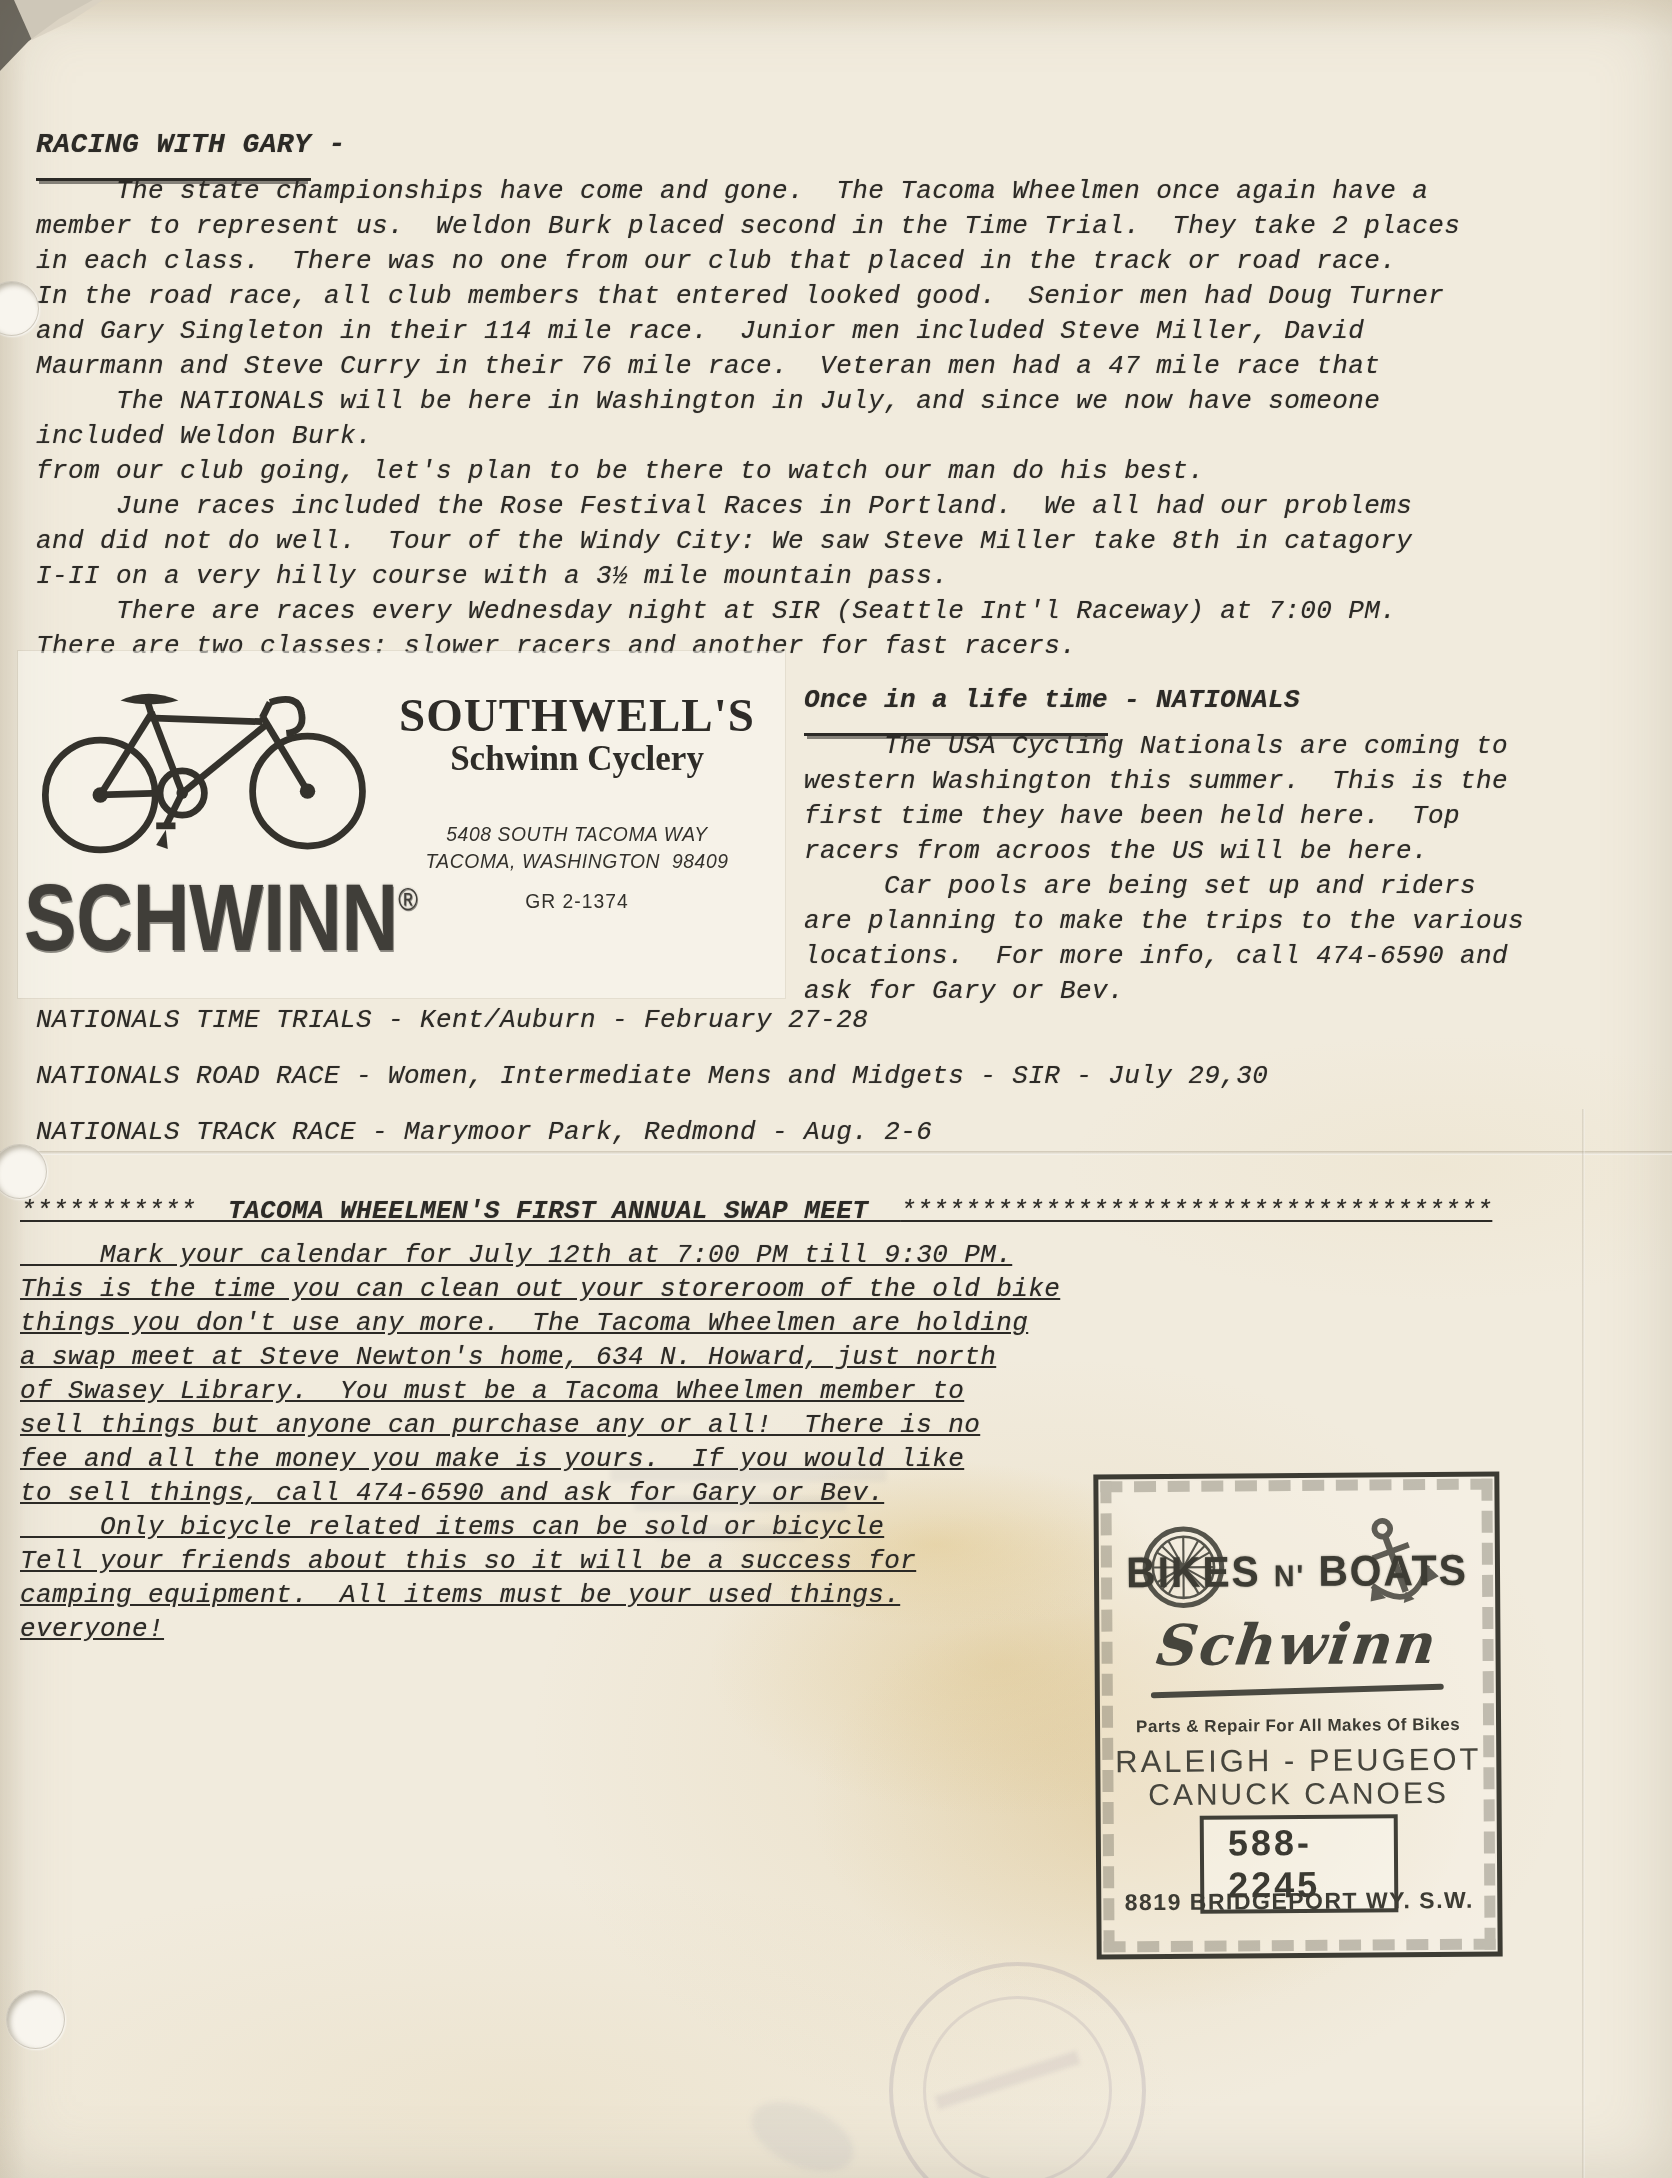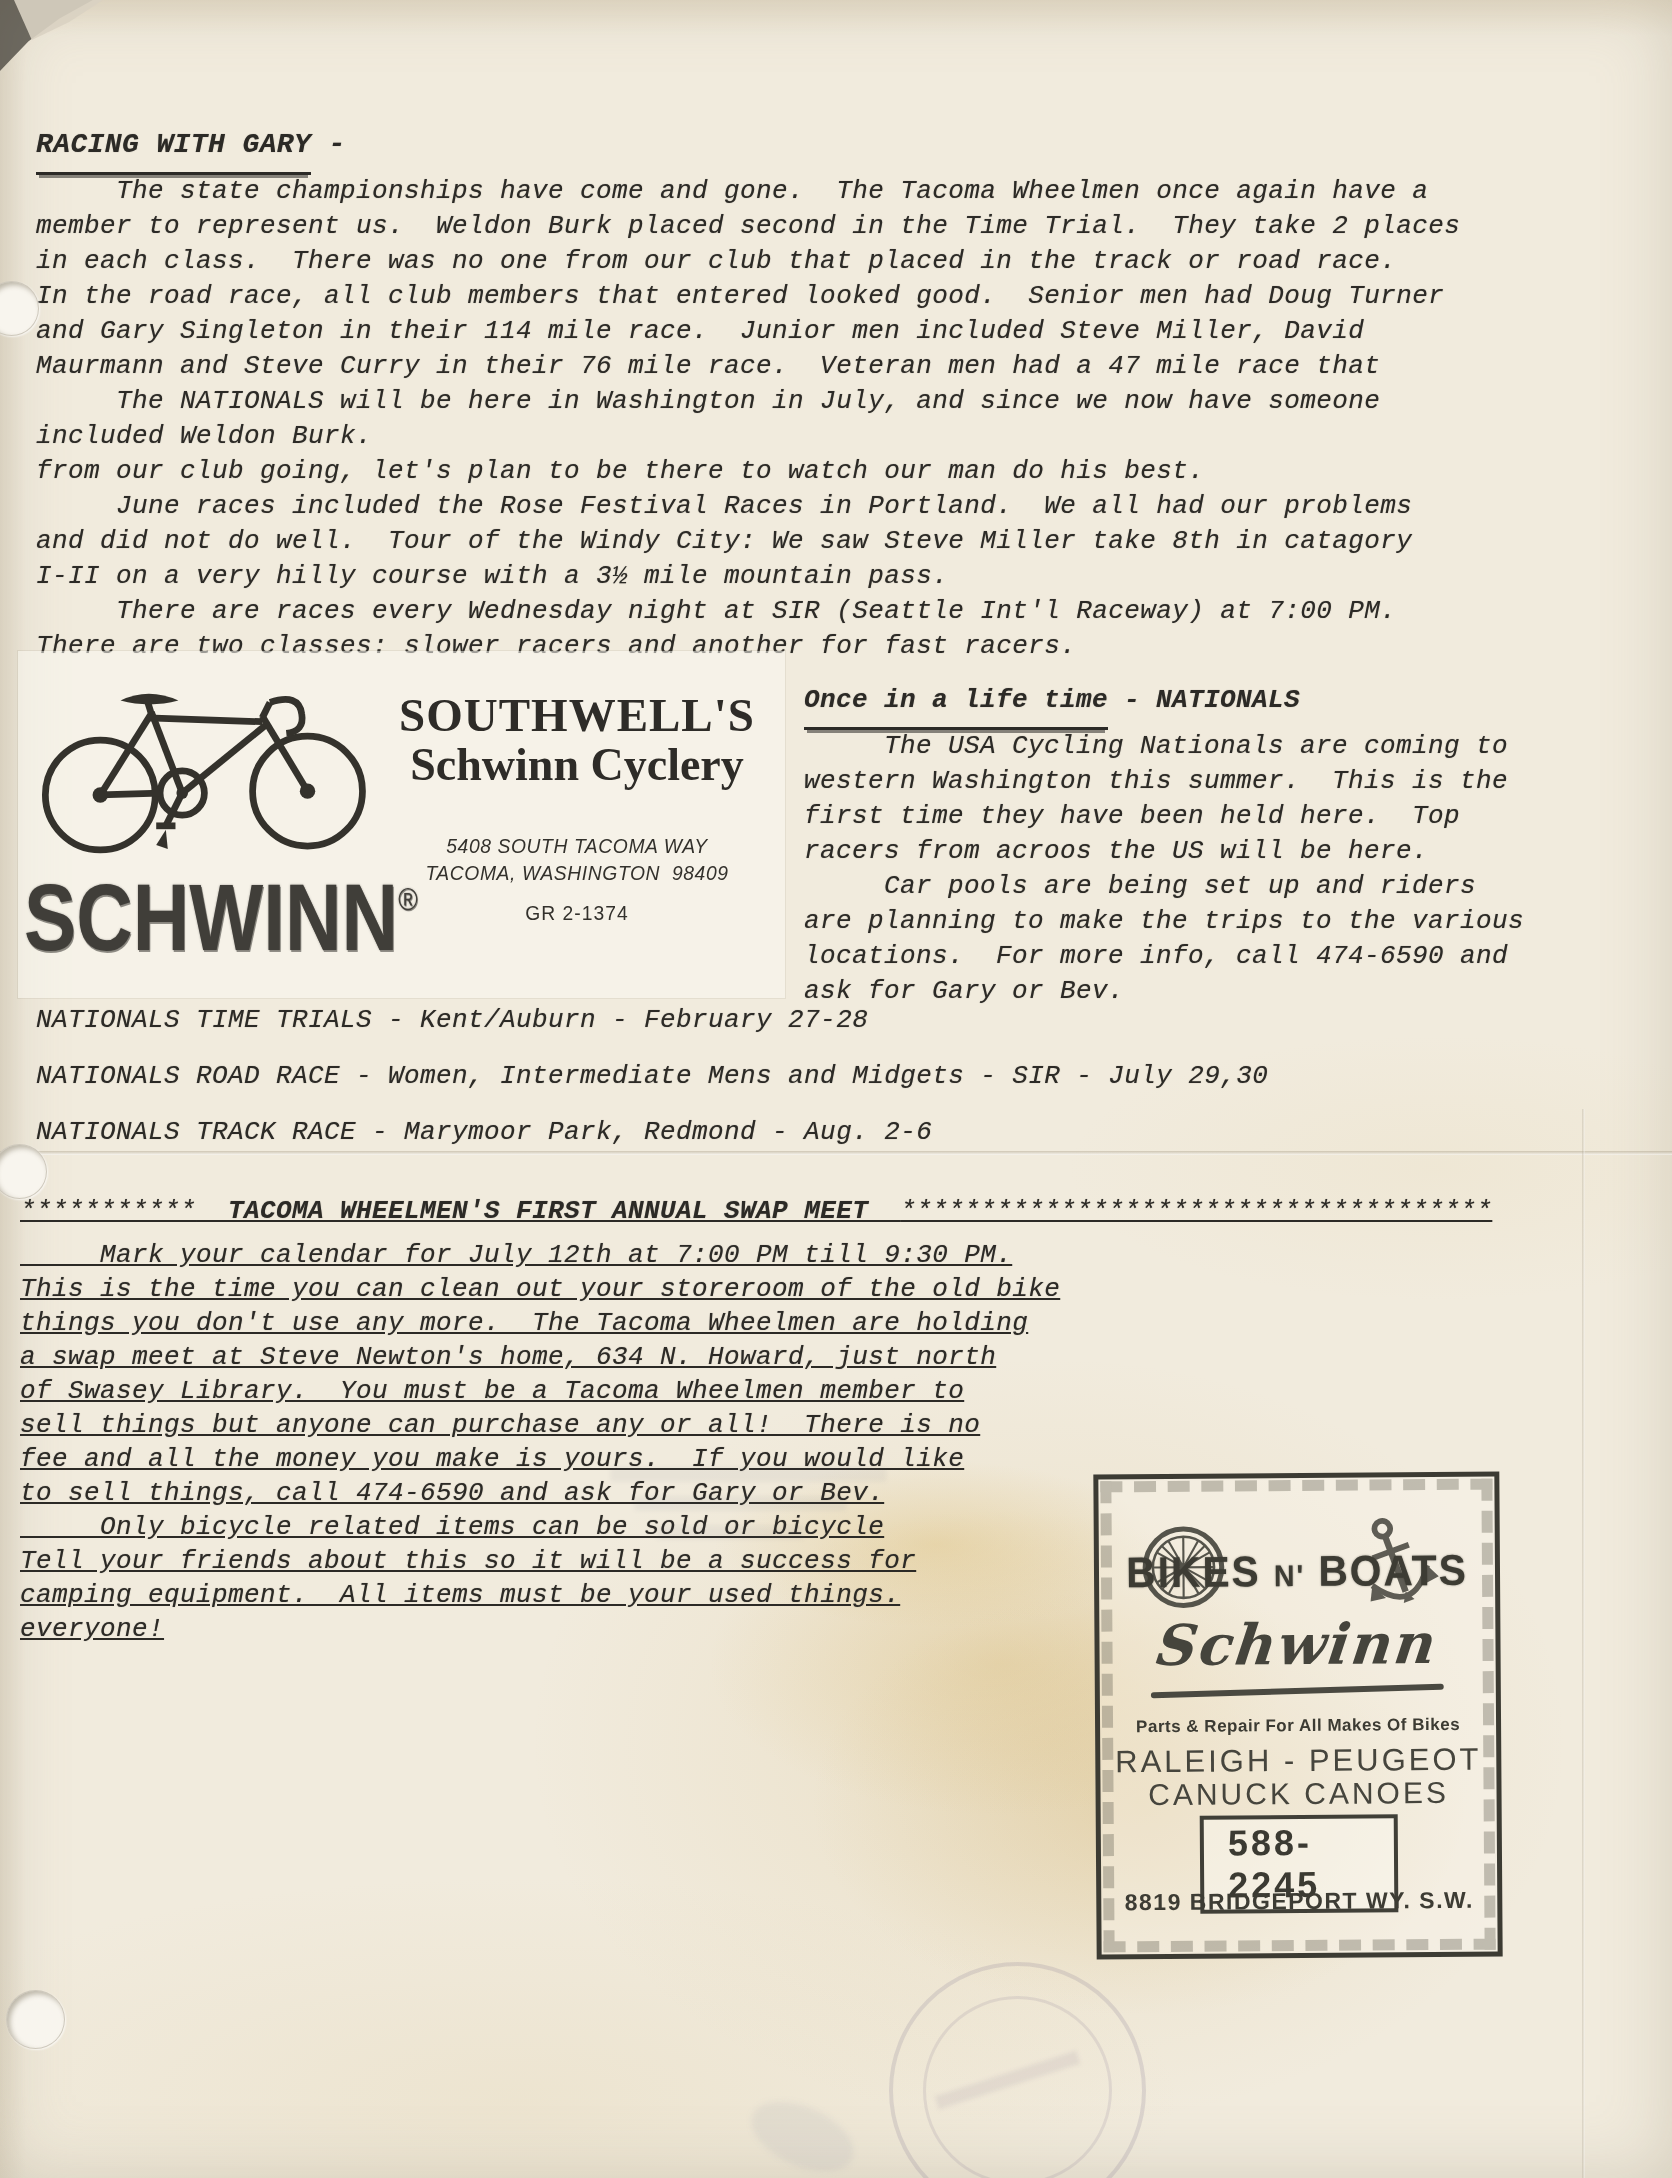--- a/index.html
+++ b/index.html
@@ -17,38 +17,38 @@
       linear-gradient(90deg, rgba(216,206,186,.45) 0px, rgba(216,206,186,0) 26px);
     box-shadow: inset 0 0 69px rgba(150,140,115,.30);
     font-family:"Liberation Mono",monospace;
     color:#2c2a26;
   }
   
   .tw{font-family:"Liberation Mono",monospace;font-style:italic;font-size:26px;
       letter-spacing:0.4px;color:#2c2a26;text-shadow:0 0 1px rgba(44,42,38,.45);}
   .tw-line{white-space:pre;line-height:35px;}
   .tw-head{font-weight:700;font-size:28px;margin:0 0 14px 0;}
-  .u-rough{border-bottom:3px solid #2c2a26;box-shadow:0 6px 0 -3px rgba(44,42,38,.55);padding-bottom:12px;}
+  .u-rough{border-bottom:3px solid #2c2a26;box-shadow:0 6px 0 -3px rgba(44,42,38,.55);padding-bottom:18px;}
   section{position:absolute;}
   .racing{left:36px;top:129px;width:1525px;}
   .nationals{left:804px;top:685px;width:762px;}
   .events{left:36px;top:992px;width:1525px;}
   .events .tw-line{line-height:56px;}
   .swap{left:20px;top:1194px;width:1530px;text-decoration:underline;}
   .swap .tw-line{line-height:34px;}
   .swap-header{white-space:pre;line-height:35px;margin-bottom:9px;}
 
   
   .schwinn-ad{left:18px;top:651px;width:767px;height:347px;
       background:rgba(250,247,240,.55);box-shadow:0 0 0 1px rgba(120,110,90,.10);}
   .bike-svg{position:absolute;left:10px;top:18px;width:347px;height:198px;}
   .store{position:absolute;left:366px;top:40px;width:386px;text-align:center;}
   .store-name1{font-family:"Liberation Serif",serif;font-size:47px;font-weight:700;
       letter-spacing:1px;color:#2e2c28;line-height:1.05;}
-  .store-name2{font-family:"Liberation Serif",serif;font-size:46px;font-weight:600;
+  .store-name2{font-family:"Liberation Serif",serif;font-size:35px;font-weight:600;
       color:#2e2c28;line-height:1.1;text-align:center;}
   .store-addr{font-family:"Liberation Sans",sans-serif;font-size:19.3px;letter-spacing:0.6px;
       color:#33312c;margin-top:42px;line-height:27px;white-space:pre;font-style:italic;}
   .store-phone{font-family:"Liberation Sans",sans-serif;font-size:19.3px;letter-spacing:1px;
       color:#33312c;margin-top:16px;}
   .schwinn-logo{position:absolute;left:6px;top:220px;font-family:"Liberation Sans",sans-serif;
       font-size:89px;font-weight:900;line-height:1;color:#403e39;letter-spacing:0;
       transform:scaleX(.88) scaleY(1.06);transform-origin:left top;
       text-shadow:1px 1px 0 rgba(64,62,57,.55), 0 0 2px rgba(64,62,57,.5);}
   .schwinn-logo sup{font-size:30px;font-weight:400;vertical-align:38px;}

